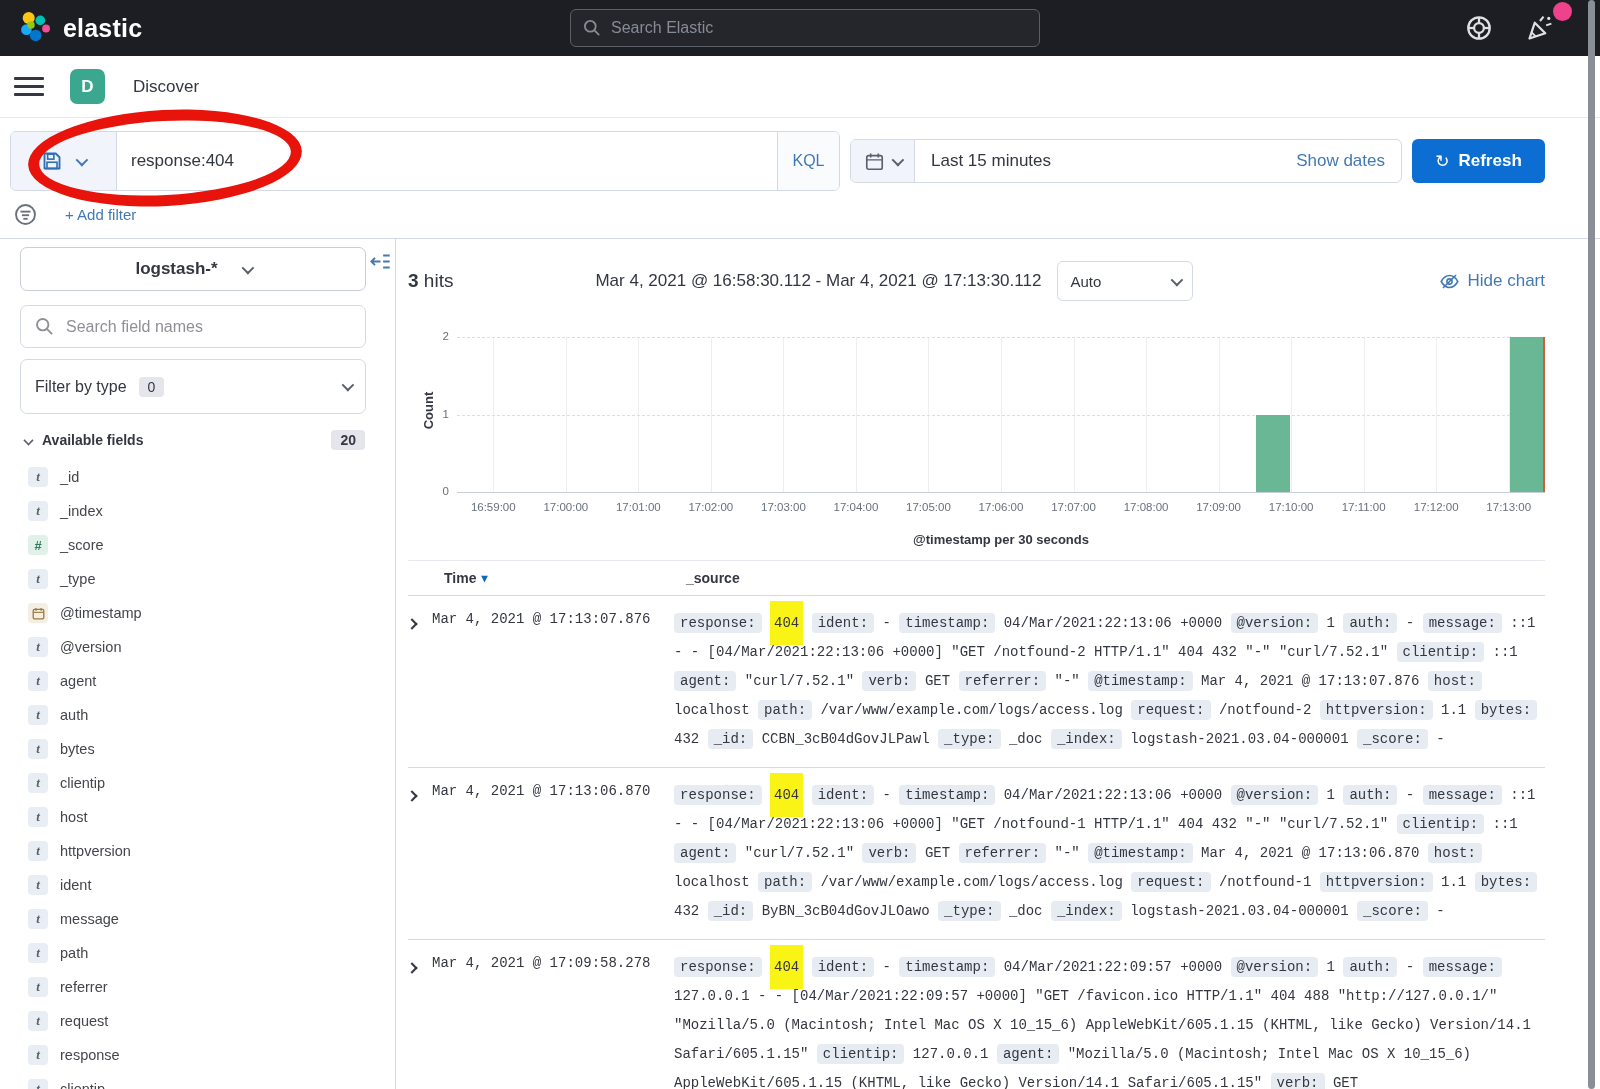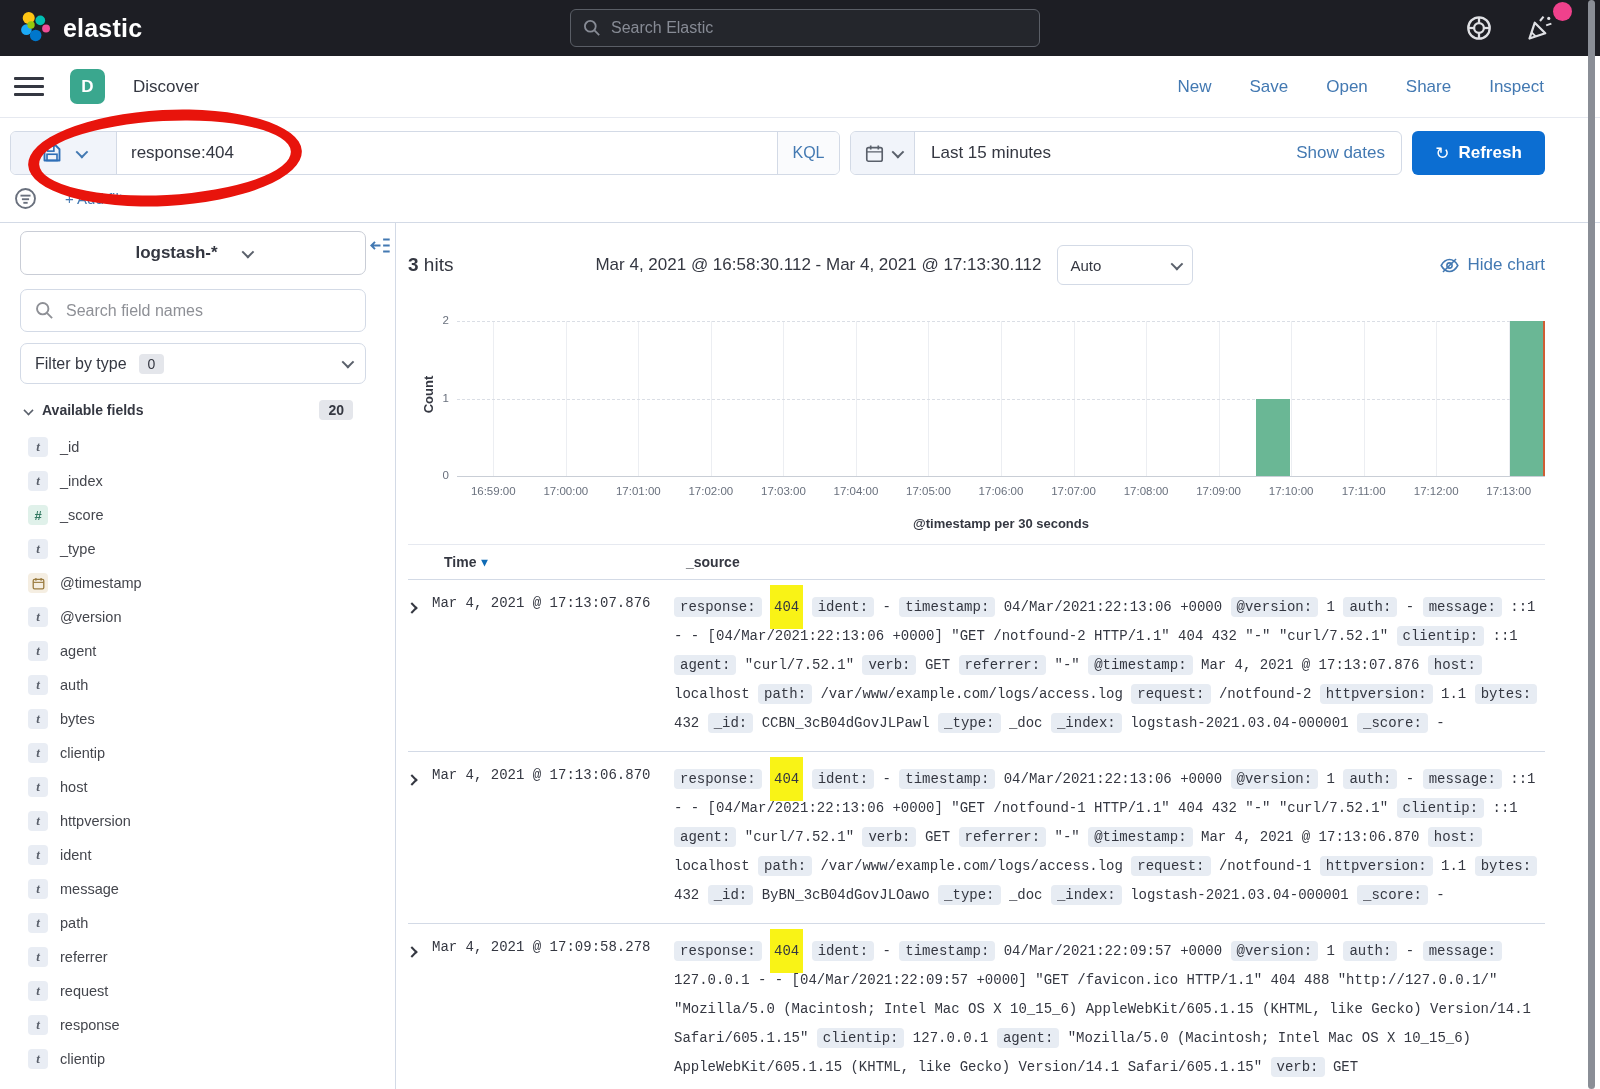--- a/index.html
+++ b/index.html
@@ -19,21 +19,21 @@
   .navbar { height:62px; background:#fff; border-bottom:1px solid #e6e9f0; display:flex; align-items:center; padding:0 56px 0 14px; }
   .hamburger { width:30px; height:30px; display:flex; flex-direction:column; justify-content:center; gap:5px; background:none; border:none; cursor:pointer; margin-right:26px; }
   .hamburger i { display:block; height:3px; background:#343741; border-radius:1px; }
   .app-tile { width:35px; height:35px; background:#3aa78e; border-radius:7px; color:#fff; font-weight:bold; font-size:17px; display:flex; align-items:center; justify-content:center; margin-right:28px; }
   .breadcrumb { font-size:17px; color:#343741; }
   .nav-actions { margin-left:auto; display:flex; gap:38px; }
   .nav-actions a { color:#4379b2; font-size:17px; text-decoration:none; cursor:pointer; }
 
   
   .querybar { display:flex; align-items:center; gap:10px; padding:13px 55px 10px 10px; background:#fff; }
-  .query-input { flex:1; height:44px; border:1px solid #d3dae6; border-radius:6px; background:#fff; display:flex; align-items:stretch; overflow:hidden; }
+  .query-input { flex:1; height:60px; border:1px solid #d3dae6; border-radius:6px; background:#fff; display:flex; align-items:stretch; overflow:hidden; }
   .query-prepend { width:106px; background:#f1f4fa; border-right:1px solid #d3dae6; display:flex; align-items:center; justify-content:center; gap:14px; cursor:pointer; }
   .query-text { flex:1; display:flex; align-items:center; padding:0 14px; font-size:17px; color:#343741; }
   .kql-append { width:62px; border-left:1px solid #d3dae6; background:#fafbfd; color:#4379b2; font-size:16px; display:flex; align-items:center; justify-content:center; cursor:pointer; }
   .datepicker { width:552px; height:44px; border:1px solid #d3dae6; border-radius:6px; background:#fff; display:flex; align-items:center; overflow:hidden; }
   .dp-cal { width:64px; height:100%; background:#f1f4fa; border-right:1px solid #d3dae6; display:flex; align-items:center; justify-content:center; gap:8px; cursor:pointer; }
   .dp-range { padding:0 16px; font-size:17px; color:#343741; flex:1; cursor:pointer; }
   .dp-showdates { color:#4379b2; font-size:17px; padding:0 16px; text-decoration:none; cursor:pointer; }
   .refresh-btn { width:133px; height:44px; background:#0c6ed2; border:none; border-radius:6px; color:#fff; font-size:17px; font-weight:600; display:flex; align-items:center; justify-content:center; gap:9px; cursor:pointer; font-family:inherit; }
   .refresh-glyph { font-family:"DejaVu Sans",sans-serif; font-size:17px; font-weight:400; }
 
@@ -45,25 +45,25 @@
   .layout { display:flex; height:867px; }
   .sidebar { width:396px; border-right:1px solid #d3dae6; padding:8px 0 0 0; position:relative; flex:none; }
   .main { flex:1; padding:0 55px 0 12px; position:relative; }
 
   
   .index-btn { margin:0 30px 0 20px; width:346px; height:44px; border:1px solid #c9cdd6; border-radius:7px; background:#fff; display:flex; align-items:center; justify-content:center; gap:24px; cursor:pointer; }
   .index-btn b { font-size:17px; }
   .collapse-btn { position:absolute; right:4px; top:12px; background:none; border:none; cursor:pointer; }
   .field-search { margin:14px 30px 0 20px; width:346px; height:43px; border:1px solid #d3dae6; border-radius:7px; display:flex; align-items:center; gap:12px; padding:0 14px; }
   .field-search span { color:#8e9096; font-size:16px; }
-  .type-filter { margin:11px 30px 0 20px; width:346px; height:41px; border:1px solid #d3dae6; border-radius:7px; display:flex; align-items:center; gap:12px; padding:0 14px; cursor:pointer; }
+  .type-filter { margin:11px 30px 0 20px; width:346px; height:55px; border:1px solid #d3dae6; border-radius:7px; display:flex; align-items:center; gap:12px; padding:0 14px; cursor:pointer; }
   .type-filter .tf-label { font-size:16px; color:#343741; }
   .count-badge { background:#e4e6eb; border-radius:4px; font-size:14px; padding:2px 9px; color:#343741; }
   .type-filter .chev { margin-left:auto; }
-  .avail-row { display:flex; align-items:center; gap:9px; margin:16px 42px 0 24px; }
+  .avail-row { display:flex; align-items:center; gap:9px; margin:16px 30px 0 24px; }
   .avail-row b { font-size:14px; }
   .avail-row .count-badge { margin-left:auto; font-weight:600; }
   .field-list { margin-top:10px; }
   .field-item { display:flex; align-items:center; gap:12px; padding:7px 0 7px 28px; cursor:pointer; }
   .type-badge { width:20px; height:20px; border-radius:4px; display:flex; align-items:center; justify-content:center; font-size:13px; flex:none; }
   .type-badge.txt { background:#e9edf4; color:#5a606b; font-family:"Liberation Serif",serif; font-style:italic; font-weight:bold; }
   .type-badge.num { background:#e0f1ea; color:#357a63; font-weight:bold; }
   .type-badge.date { background:#f5eee2; }
   .field-name { font-size:14.5px; color:#44464d; }
 
@@ -157,27 +157,20 @@
   </header>
 
   <div class="navbar">
     <button class="hamburger">
         <i></i>
         <i></i>
         <i></i>
       </button>
     <div class="app-tile">D</div>
     <span class="breadcrumb">Discover</span>
-    <nav class="nav-actions">
-      <a>New</a>
-      <a>Save</a>
-      <a>Open</a>
-      <a>Share</a>
-      <a>Inspect</a>
-    </nav>
   </div>
 
   <div class="querybar">
     <div class="query-input">
       <div class="query-prepend">
         <svg width="20" height="20" viewBox="0 0 16 16">
           <path d="M2 2 h9 l3 3 v9 H2 Z" fill="none" stroke="#2f6fb7" stroke-width="1.5" stroke-linejoin="round"></path>
           <rect x="4.5" y="2.5" width="5" height="4" fill="none" stroke="#2f6fb7" stroke-width="1.3"></rect>
           <rect x="4" y="9" width="8" height="5" fill="none" stroke="#2f6fb7" stroke-width="1.3"></rect>
         </svg>

